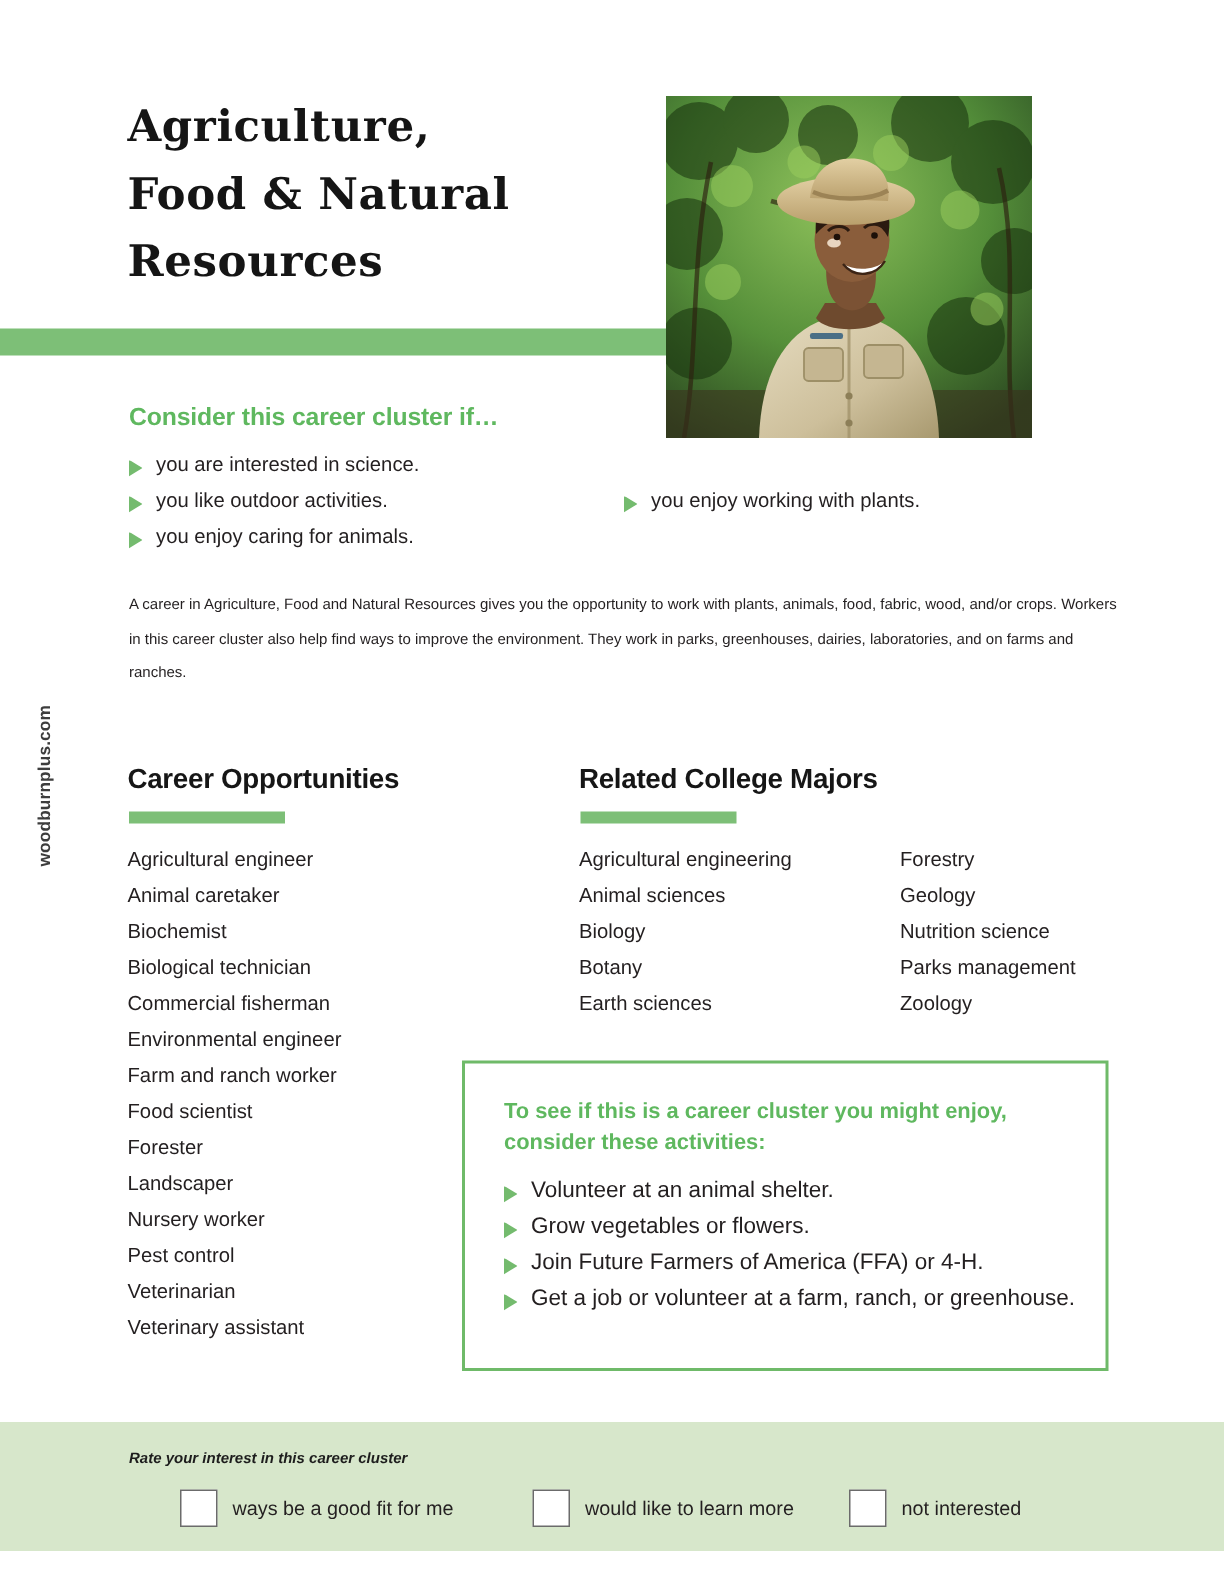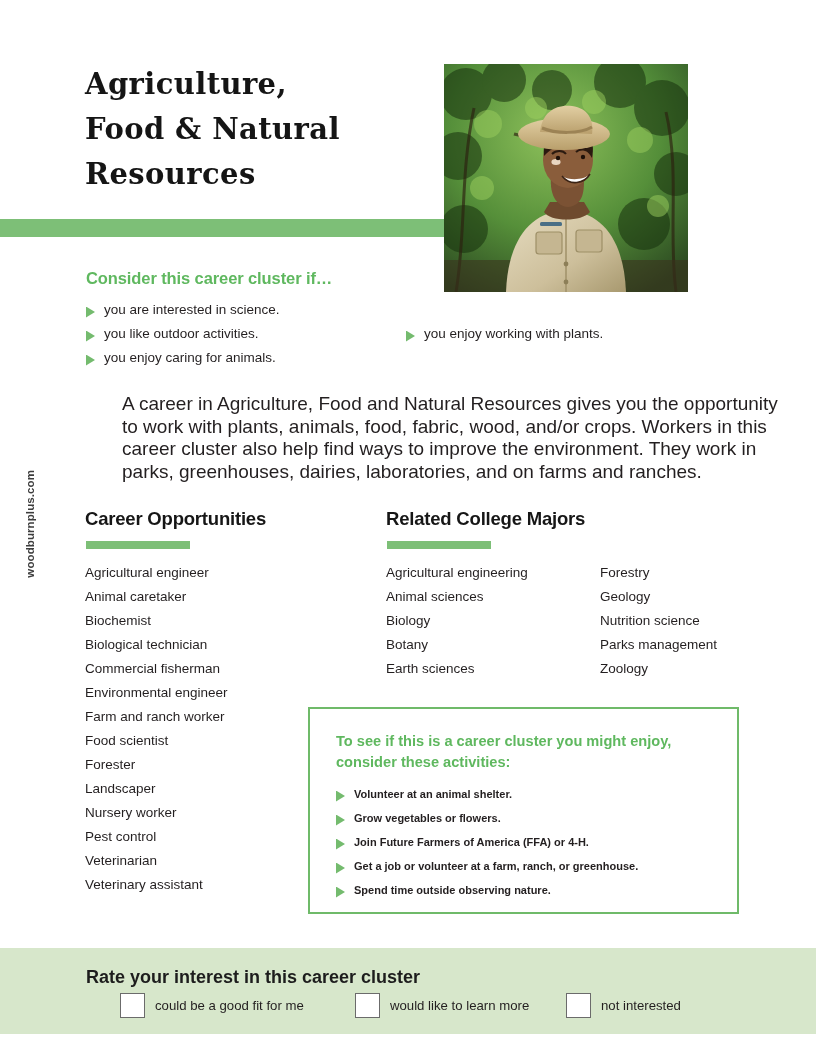--- a/index.html
+++ b/index.html
@@ -89,21 +89,21 @@
   }
 
   .bullets-left {
     position: absolute;
     left: 86px;
     top: 298px;
     width: 310px;
   }
   .bullets-right {
     position: absolute;
-    left: 406px;
+    left: 416px;
     top: 322px;
     width: 330px;
   }
   .bullet-row {
     display: flex;
     align-items: center;
     height: 24px;
     font-size: 13.5px;
     color: #231f20;
   }
@@ -117,24 +117,23 @@
     clip-path: polygon(0 0, 100% 50%, 0 100%);
   }
   .bullet-text { line-height: 18px; }
 
   
   .intro {
     position: absolute;
     left: 86px;
     top: 393px;
     width: 665px;
-    font-size: 19px;
+    font-size: 10px;
     line-height: 22.5px;
     color: #231f20;
-    margin-left: 36px;
   }
 
   
   .col-head {
     position: absolute;
     font-size: 18.5px;
     font-weight: 700;
     color: #161616;
     letter-spacing: -0.2px;
     text-align: center;
@@ -184,38 +183,39 @@
     font-weight: 700;
     line-height: 21px;
     color: #5fb85f;
   }
   .activities-list {
     position: absolute;
     left: 26px;
     top: 73px;
     width: 390px;
   }
-  .activities-list .bullet-row { height: 24px; font-size: 11px; font-weight: bold; }
+  .activities-list .bullet-row { height: 24px; font-size: 15px; }
 
   
   .rating-band {
     position: absolute;
     left: 0;
     top: 948px;
     width: 816px;
     height: 86px;
     background: #d7e7cb;
   }
   .rating-title {
     position: absolute;
     left: 86px;
     top: 967px;
-    font-size: 18px;
+    font-size: 10px;
     font-weight: 700;
     color: #1d1d1d;
+    font-style: italic;
   }
   .rating-option {
     position: absolute;
     top: 993px;
     display: flex;
     align-items: center;
   }
   .rating-option.opt1 { left: 120px; }
   .rating-option.opt2 { left: 355px; }
   .rating-option.opt3 { left: 566px; }
@@ -399,33 +399,29 @@
         <span class="bullet-text">Grow vegetables or flowers.</span>
       </div>
       <div class="bullet-row">
         <span class="tri"></span>
         <span class="bullet-text">Join Future Farmers of America (FFA) or 4-H.</span>
       </div>
       <div class="bullet-row">
         <span class="tri"></span>
         <span class="bullet-text">Get a job or volunteer at a farm, ranch, or greenhouse.</span>
       </div>
-      <div class="bullet-row">
-        <span class="tri"></span>
-        <span class="bullet-text">Spend time outside observing nature.</span>
-      </div>
     </div>
   </div>
 
   <div class="rating-band"></div>
   <div class="rating-title">Rate your interest in this career cluster</div>
 
   <div class="rating-option opt1">
     <span class="checkbox"></span>
-    <span class="rating-label">could be a good fit for me</span>
+    <span class="rating-label">ways be a good fit for me</span>
   </div>
   <div class="rating-option opt2">
     <span class="checkbox"></span>
     <span class="rating-label">would like to learn more</span>
   </div>
   <div class="rating-option opt3">
     <span class="checkbox"></span>
     <span class="rating-label">not interested</span>
   </div>
 

